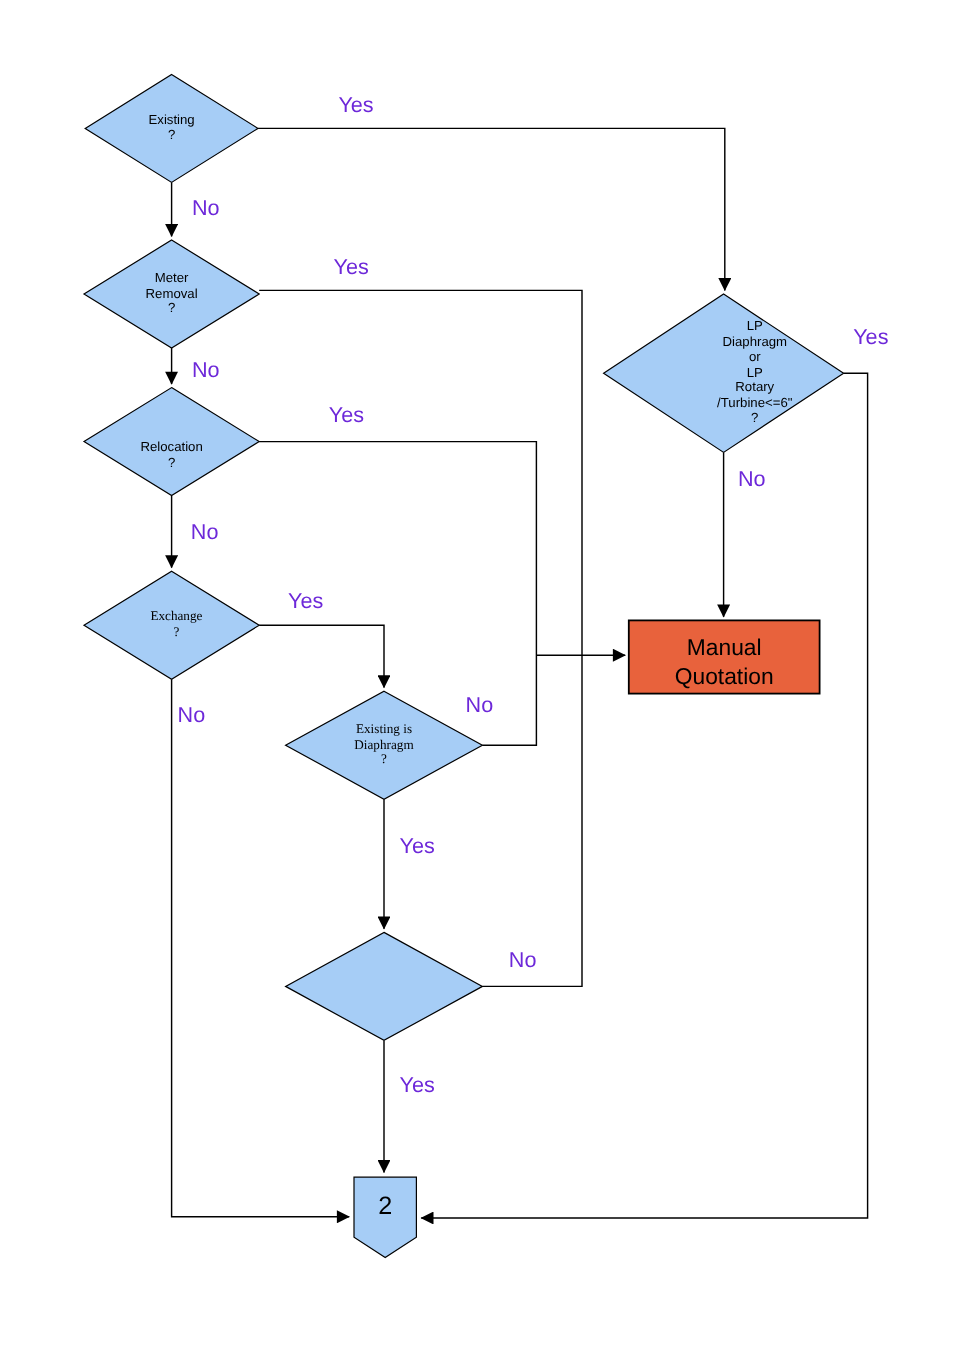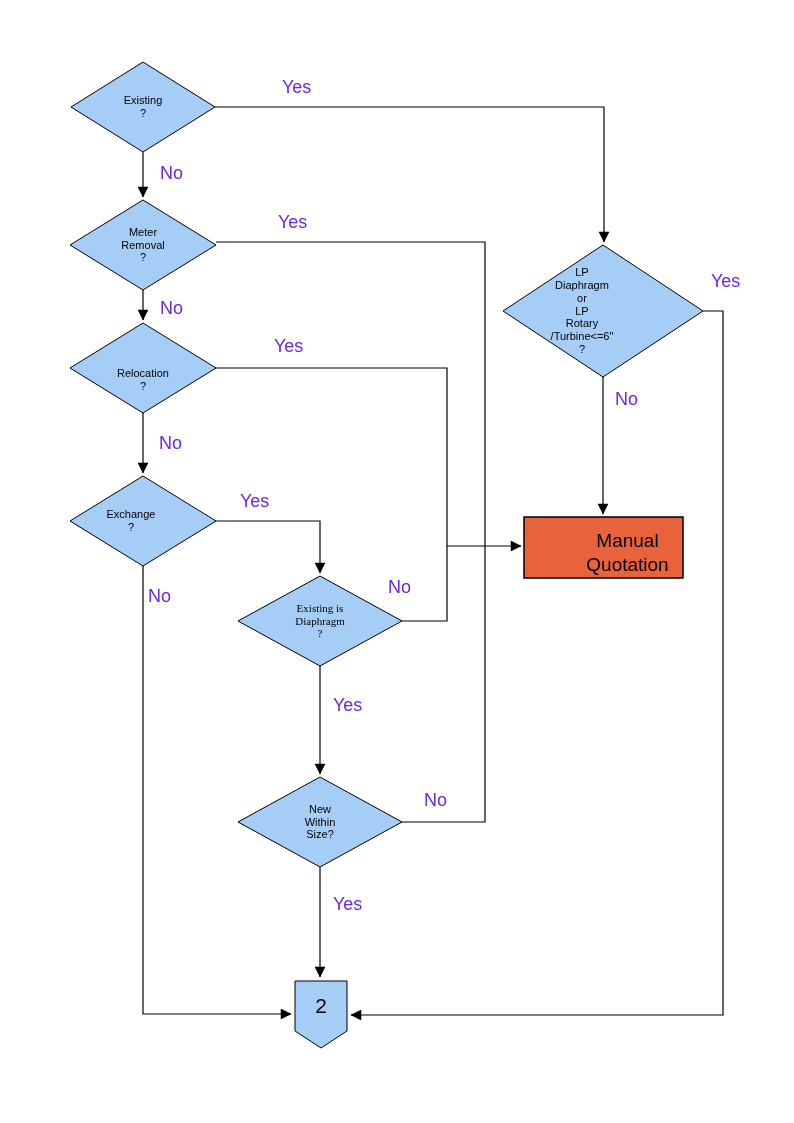--- a/index.html
+++ b/index.html
@@ -79,36 +79,33 @@
     <polygon points="295,981 347,981 347,1031 321,1048 295,1031" stroke="#000000" stroke-width="1" fill="#A6CDF6"></polygon>
   </svg>
 
   <div class="node-label" style="left:73px; top:85px; width:140px; height:44px;">Existing
 ?</div>
   <div class="node-label" style="left:73px; top:222px; width:140px; height:46px;">Meter
 Removal
 ?</div>
   <div class="node-label" style="left:73px; top:347px; width:140px; height:42px;margin-top:12px;">Relocation
 ?</div>
-  <div class="node-label" style="left:61px; top:500px; width:140px; height:42px;">Exchange
+  <div class="node-label" style="left:77px; top:500px; width:140px; height:42px;font-family:Liberation Serif, serif;">Exchange
 ?</div>
   <div class="node-label" style="left:250px; top:598px; width:140px; height:46px;font-family:Liberation Serif, serif;">Existing is
 Diaphragm
 ?</div>
-  <div class="node-label" style="left:250px; top:799px; width:140px; height:46px;">New
-Within
-Size?</div>
-  <div class="node-label" style="left:512px; top:266px; width:140px; height:90px;">LP
+  <div class="node-label" style="left:559px; top:266px; width:140px; height:90px;">LP
 Diaphragm
 or
 LP
 Rotary
 /Turbine&lt;=6"
 ?</div>
-  <div class="node-label big" style="left:548px; top:517px; width:159px; height:71px;">Manual
+  <div class="node-label big" style="left:524px; top:517px; width:159px; height:71px;">Manual
 Quotation</div>
   <div class="node-label connector-num" style="left:295px; top:981px; width:52px; height:50px;">2</div>
 
   <span class="edge-label" style="left:282px; top:78px;">Yes</span>
   <span class="edge-label" style="left:160px; top:164px;">No</span>
   <span class="edge-label" style="left:278px; top:213px;">Yes</span>
   <span class="edge-label" style="left:160px; top:299px;">No</span>
   <span class="edge-label" style="left:274px; top:337px;">Yes</span>
   <span class="edge-label" style="left:159px; top:434px;">No</span>
   <span class="edge-label" style="left:240px; top:492px;">Yes</span>

